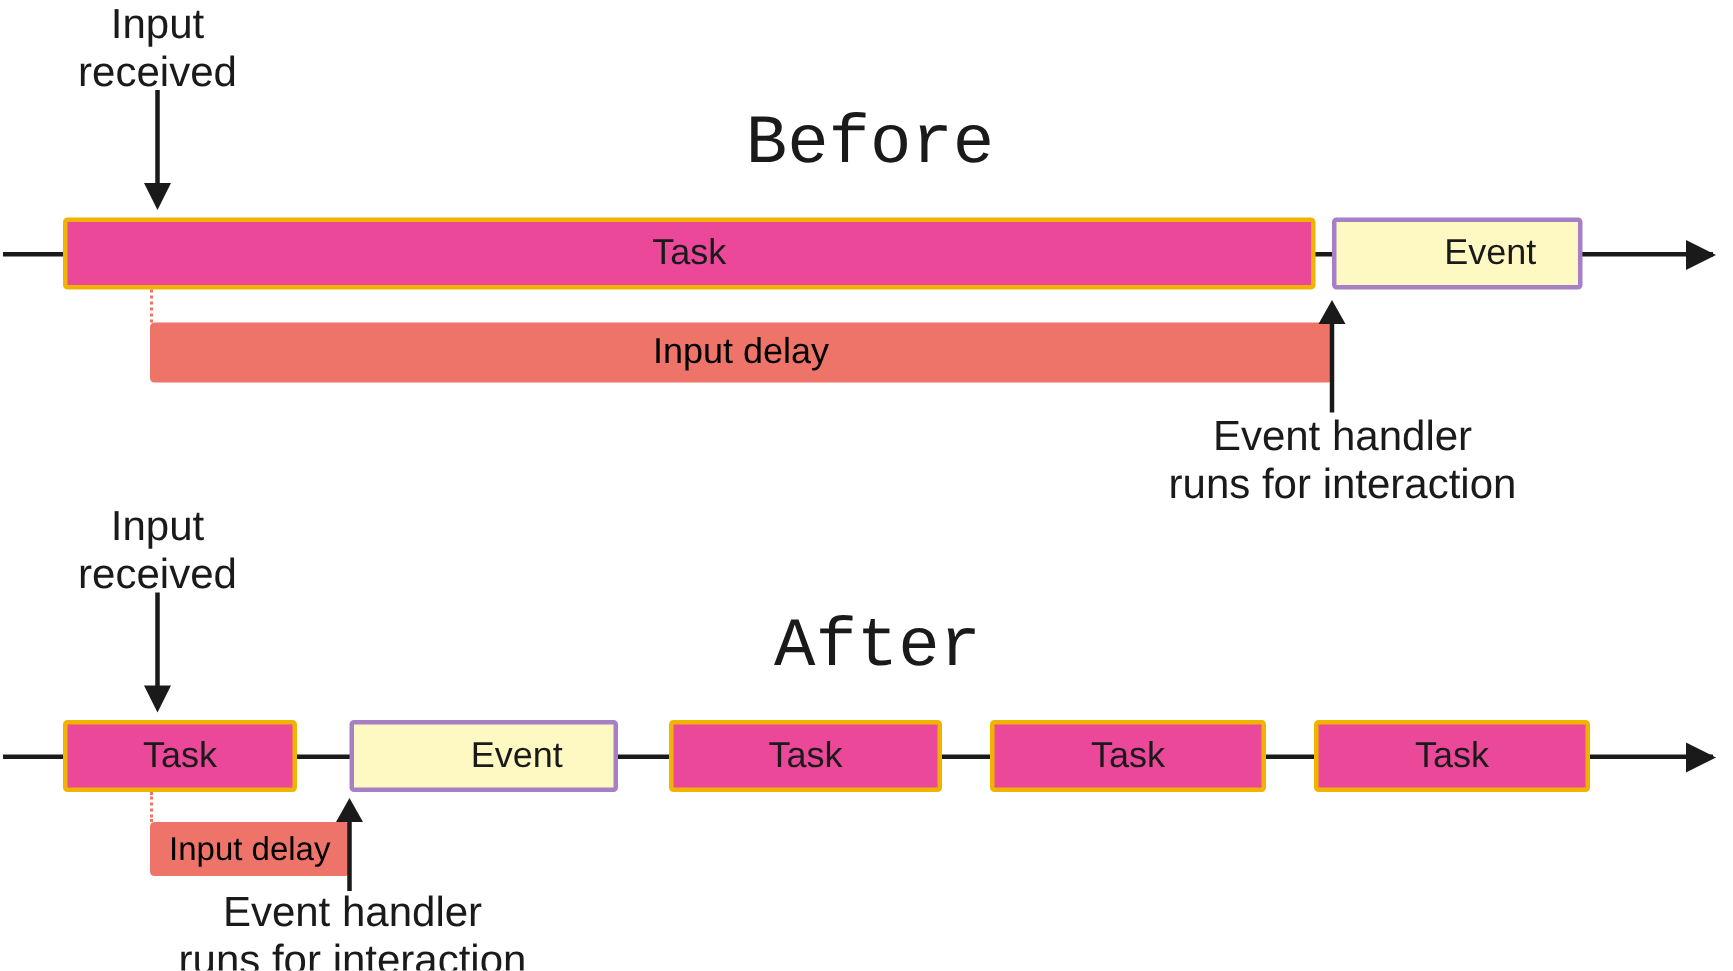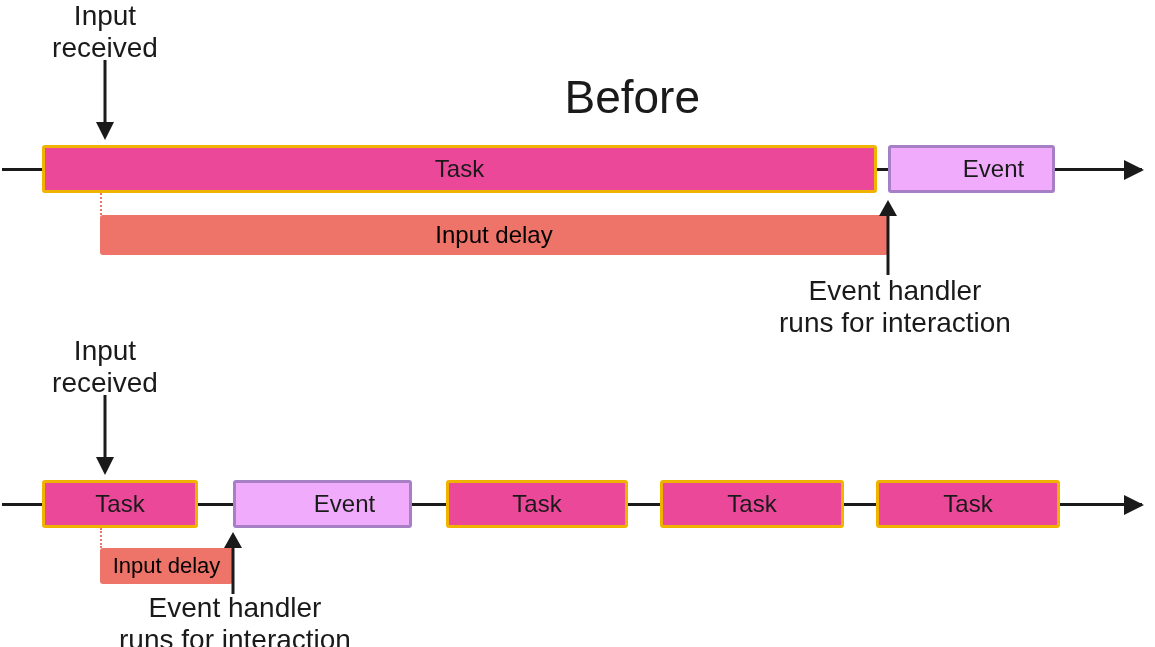--- a/index.html
+++ b/index.html
@@ -11,35 +11,36 @@
   }
   .stage {
     position: relative;
     width: 1155px;
     height: 647px;
   }
   .title {
     position: absolute;
     font-size: 46px;
     font-weight: 400;
-    text-align: right;
+    text-align: center;
+    font-family: Liberation Mono, monospace;
   }
   .box {
     position: absolute;
     box-sizing: border-box;
     display: flex;
     align-items: center;
     justify-content: center;
     font-size: 24px;
     border-width: 3px;
     border-style: solid;
     border-radius: 3px;
   }
   .task  { background: #ec4899; border-color: #f0b400; color: #1a1a1a; }
-  .event { background: #f0abfc; border-color: #a77fc4; color: #1a1a1a; padding-left: 44px; }
+  .event { background: #fef9c3; border-color: #a77fc4; color: #1a1a1a; padding-left: 44px; }
   .delay { background: #ee7369; border: none; color: #000000; }
   .timeline {
     position: absolute;
     height: 0;
     border-top: 3px solid #1a1a1a;
   }
   .timeline .head {
     position: absolute;
     right: -2px;
     top: -11px;
@@ -88,20 +89,21 @@
   <div class="dotted" style="left:100px; top:193px; height:22px;"></div>
   <div class="box delay" style="left:100px; top:215px; width:788px; height:40px;">Input delay</div>
 
   <svg class="arrow" style="left:882px; top:200px;" width="20" height="75">
     <line x1="6" y1="75" x2="6" y2="12"></line>
     <polygon points="-3,16 15,16 6,0"></polygon>
   </svg>
   <div class="label" style="left:775px; top:275px; width:240px;">Event handler
 runs for interaction</div>
 
+  <div class="title" style="left:485px; top:405px; width:200px;">After</div>
 
   <div class="label" style="left:45px; top:335px; width:120px;">Input
 received</div>
   <svg class="arrow" style="left:100px; top:395px;" width="20" height="80">
     <line x1="5" y1="0" x2="5" y2="68"></line>
     <polygon points="-4,62 14,62 5,80"></polygon>
   </svg>
 
   <div class="timeline" style="left:2px; top:503px; width:1140px;">
     <span class="head"></span>

